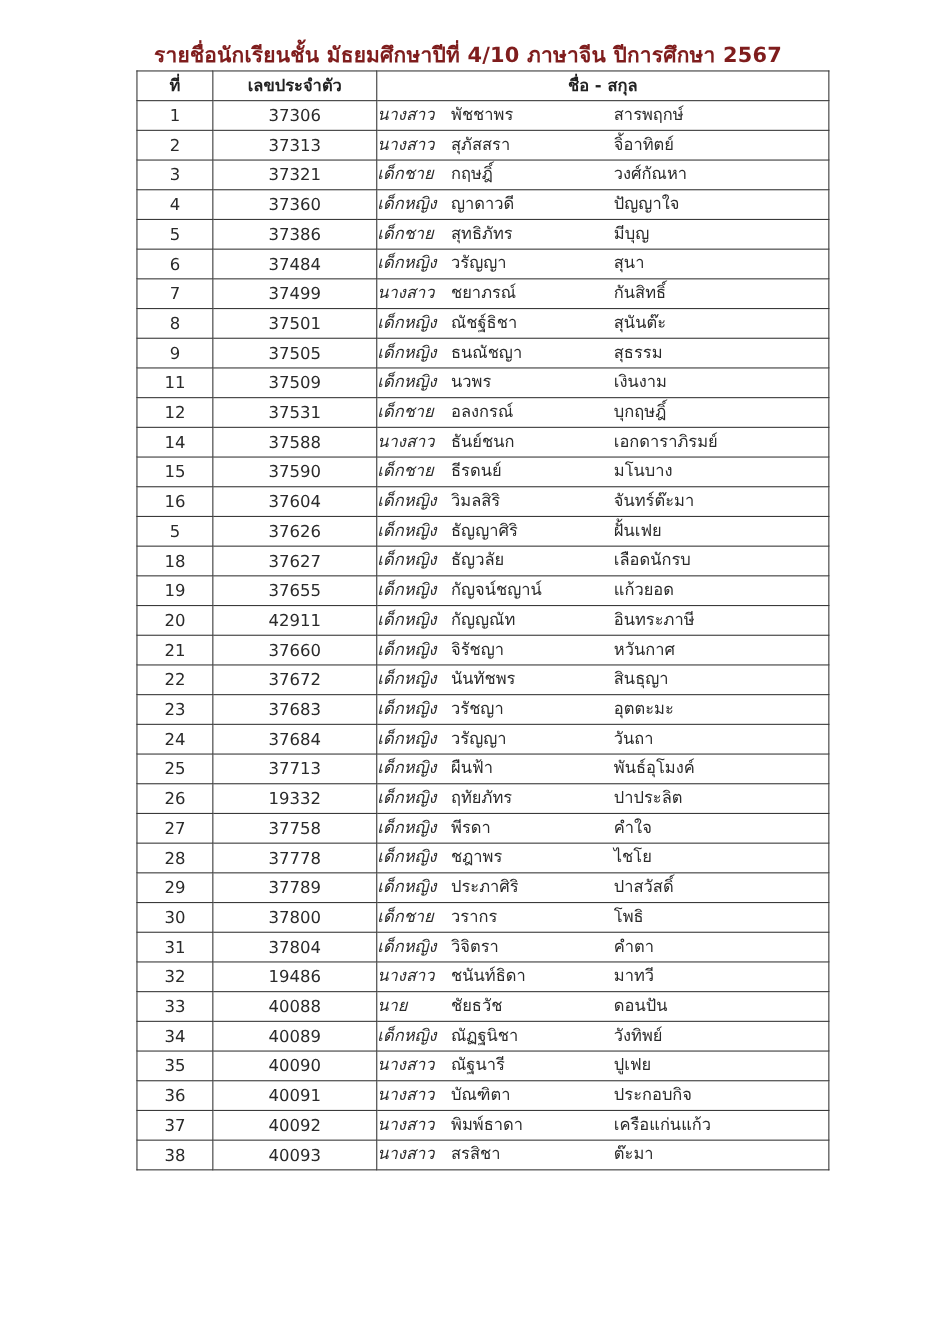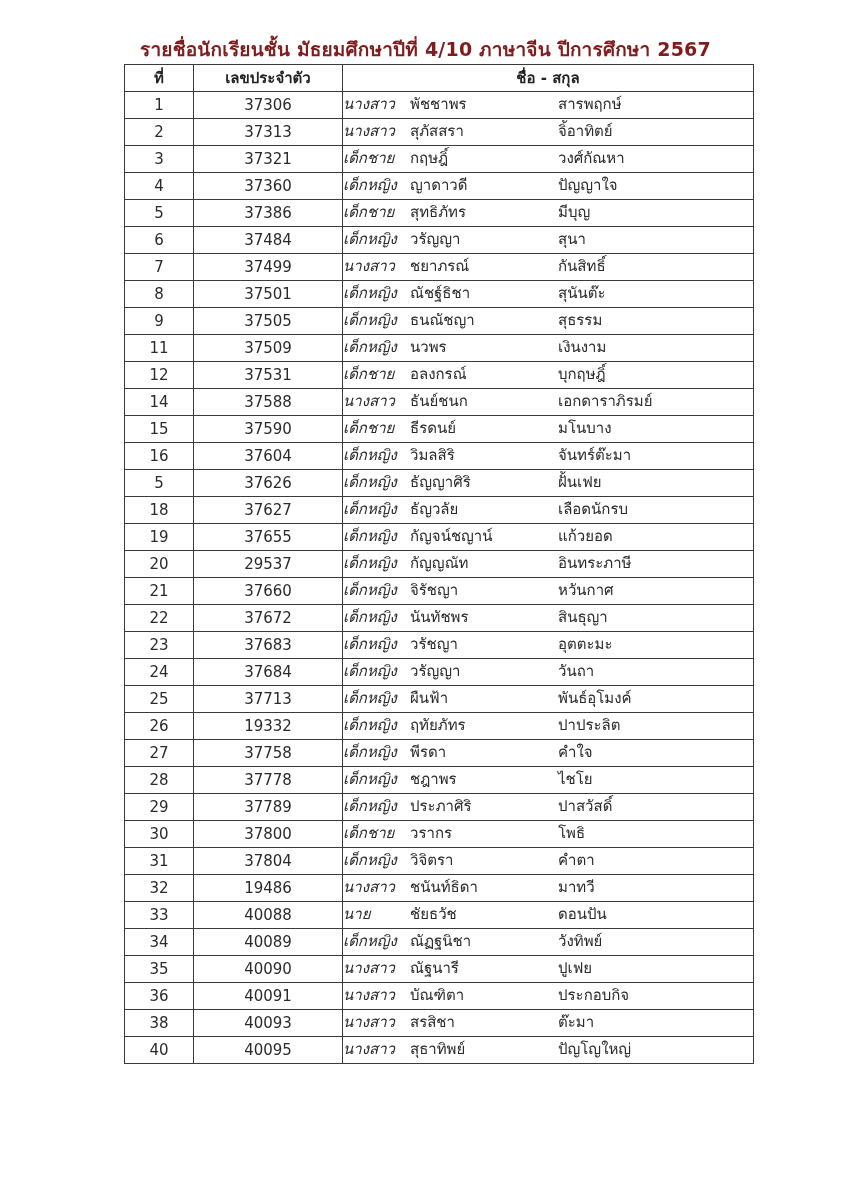--- a/index.html
+++ b/index.html
@@ -114,21 +114,21 @@
         <td class="sid">37627</td>
         <td class="name"><span class="prefix">เด็กหญิง</span><span class="first">ธัญวลัย</span><span class="last">เลือดนักรบ</span></td>
       </tr>
       <tr>
         <td class="no">19</td>
         <td class="sid">37655</td>
         <td class="name"><span class="prefix">เด็กหญิง</span><span class="first">กัญจน์ชญาน์</span><span class="last">แก้วยอด</span></td>
       </tr>
       <tr>
         <td class="no">20</td>
-        <td class="sid">29537</td>
+        <td class="sid">42911</td>
         <td class="name"><span class="prefix">เด็กหญิง</span><span class="first">กัญญณัท</span><span class="last">อินทระภาษี</span></td>
       </tr>
       <tr>
         <td class="no">21</td>
         <td class="sid">37660</td>
         <td class="name"><span class="prefix">เด็กหญิง</span><span class="first">จิรัชญา</span><span class="last">หวันกาศ</span></td>
       </tr>
       <tr>
         <td class="no">22</td>
         <td class="sid">37672</td>
@@ -198,23 +198,23 @@
         <td class="no">35</td>
         <td class="sid">40090</td>
         <td class="name"><span class="prefix">นางสาว</span><span class="first">ณัฐนารี</span><span class="last">ปูเฟย</span></td>
       </tr>
       <tr>
         <td class="no">36</td>
         <td class="sid">40091</td>
         <td class="name"><span class="prefix">นางสาว</span><span class="first">บัณฑิตา</span><span class="last">ประกอบกิจ</span></td>
       </tr>
       <tr>
+        <td class="no">37</td>
+        <td class="sid">40092</td>
+        <td class="name"><span class="prefix">นางสาว</span><span class="first">พิมพ์ธาดา</span><span class="last">เครือแก่นแก้ว</span></td>
+      </tr>
+      <tr>
         <td class="no">38</td>
         <td class="sid">40093</td>
         <td class="name"><span class="prefix">นางสาว</span><span class="first">สรสิชา</span><span class="last">ต๊ะมา</span></td>
-      </tr>
-      <tr>
-        <td class="no">40</td>
-        <td class="sid">40095</td>
-        <td class="name"><span class="prefix">นางสาว</span><span class="first">สุธาทิพย์</span><span class="last">ปัญโญใหญ่</span></td>
       </tr>
     </tbody>
 </table>
 
 </body></html>

